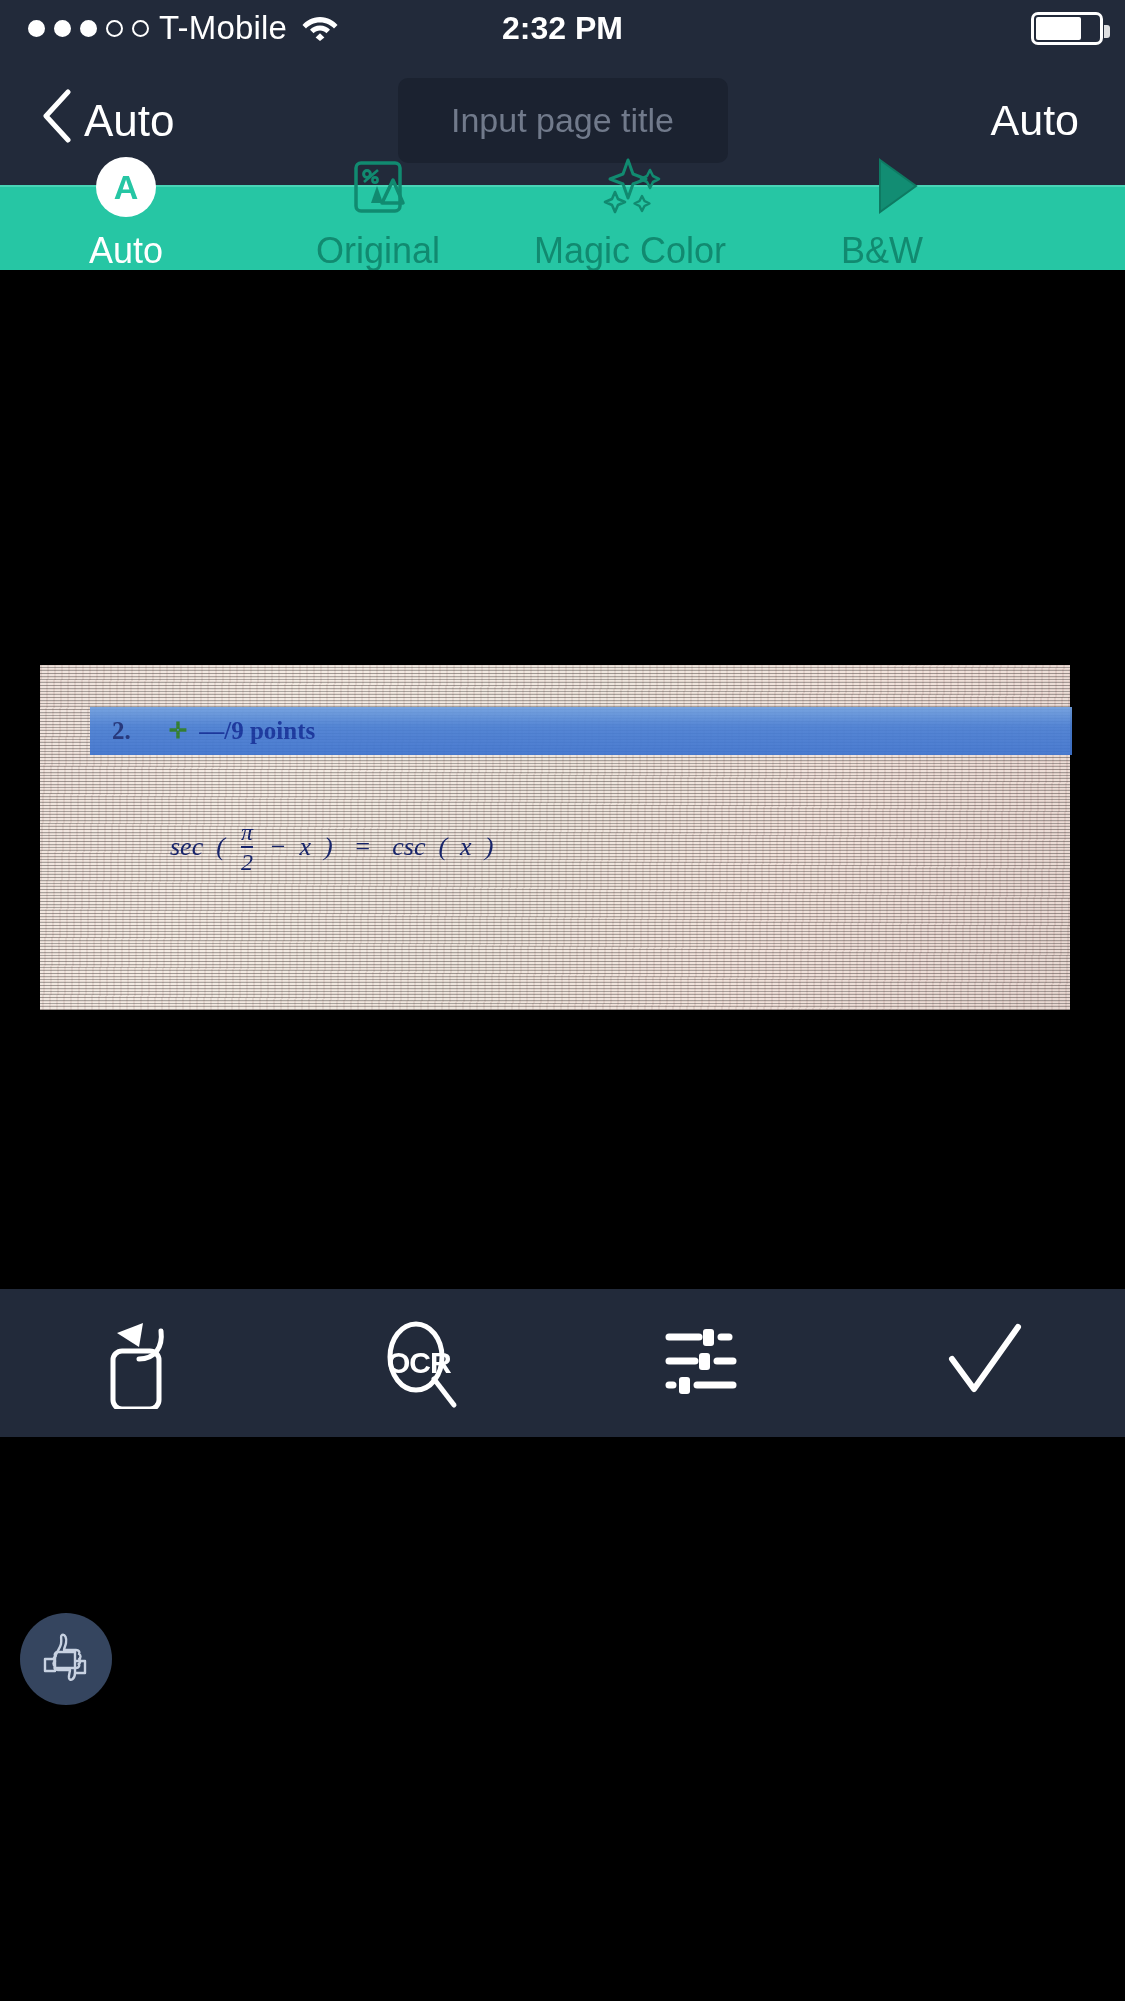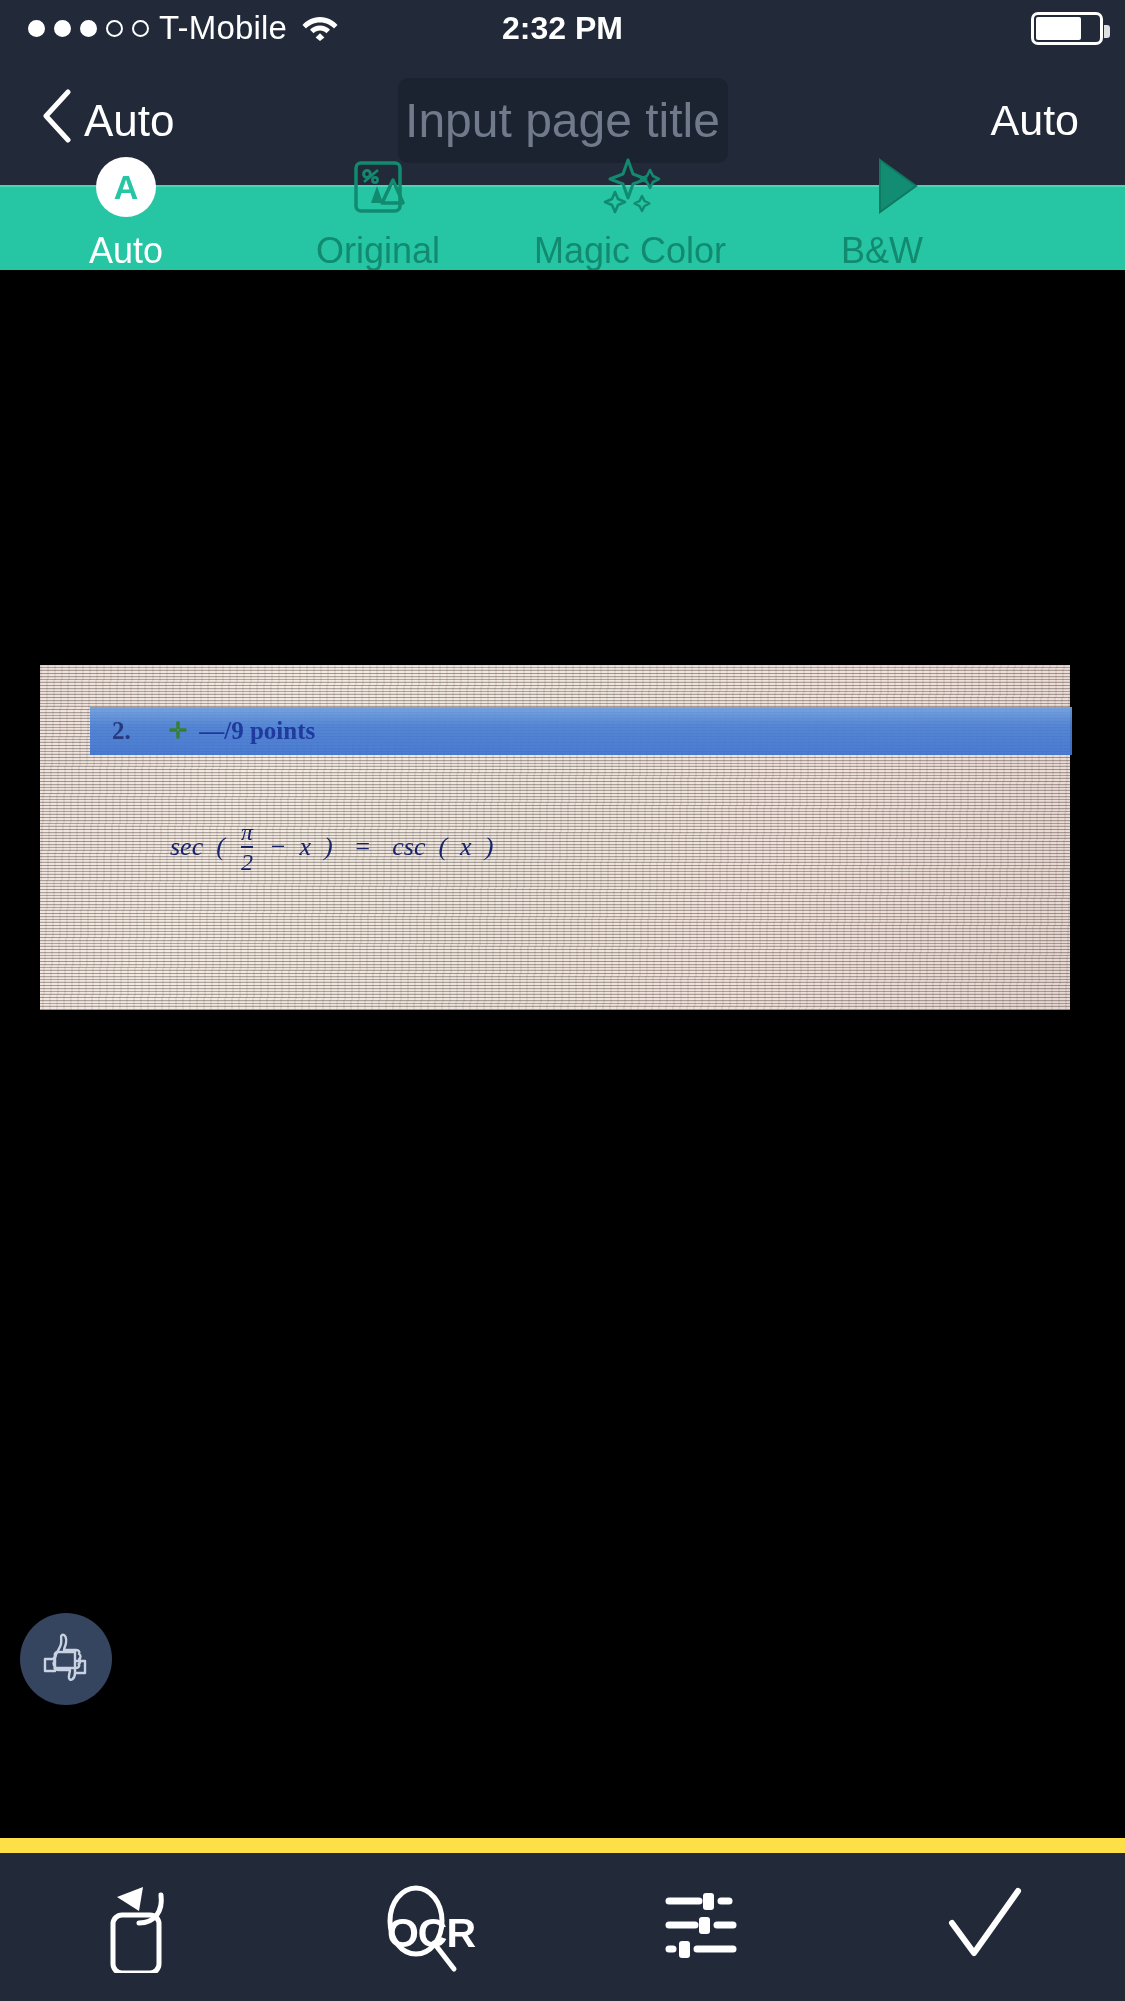--- a/index.html
+++ b/index.html
@@ -2,21 +2,21 @@
 <html><head>
 <meta charset="utf-8">
 <style>
   * { margin:0; padding:0; box-sizing:border-box; }
   html,body{
     width:1125px; height:2001px;
     background:#000;
     font-family:"Liberation Sans", sans-serif;
     overflow:hidden;
   }
-  #app{ position:relative; width:1125px; height:2001px; background:#fde047; }
+  #app{ position:relative; width:1125px; height:1437px; background:#ffffff; }
 
   
   .statusbar{
     position:absolute; left:0; top:0; width:1125px; height:56px;
     background:#222a3a; color:#fff;
     display:flex; align-items:center;
   }
   .sb-left{ display:flex; align-items:center; gap:10px; padding-left:28px; }
   .dots{ display:flex; align-items:center; gap:9px; }
   .dot{ width:17px; height:17px; border-radius:50%; border:2px solid #fff; }
@@ -51,21 +51,21 @@
     padding-left:42px; font-size:44px; cursor:pointer;
   }
   .chev{ display:block; }
   .title-pill{
     position:absolute; left:50%; transform:translateX(-50%);
     width:330px; height:85px; background:#1b2230; border-radius:10px;
     display:flex; align-items:center; justify-content:center;
   }
   .title-pill input{
     width:100%; height:100%; background:transparent; border:none; outline:none;
-    color:#fff; font-size:48px; text-align:center;
+    color:#fff; font-size:34px; text-align:center;
     font-family:"Liberation Sans", sans-serif;
   }
   .title-pill input::placeholder{ color:#717a8b; }
   .nav-right{
     position:absolute; right:46px; font-size:43px; cursor:pointer;
   }
 
   
   .filterbar{
     position:absolute; left:0; top:185px; width:1125px; height:85px;
@@ -170,21 +170,21 @@
     display:flex; align-items:center;
   }
   .bb-item{
     flex:1 1 0; height:100%;
     display:flex; align-items:center; justify-content:center;
     cursor:pointer;
   }
   .ocr-wrap{ position:relative; width:96px; height:96px; }
   .ocr-text{
     position:absolute; left:13px; top:31px;
-    color:#fff; font-size:41px; font-weight:bold; letter-spacing:-1px;
+    color:#fff; font-size:30px; font-weight:bold; letter-spacing:-1px;
   }
 </style>
 </head>
 <body>
 
 <div id="app">
 
   <div class="statusbar">
     <div class="sb-left">
       <div class="dots">

